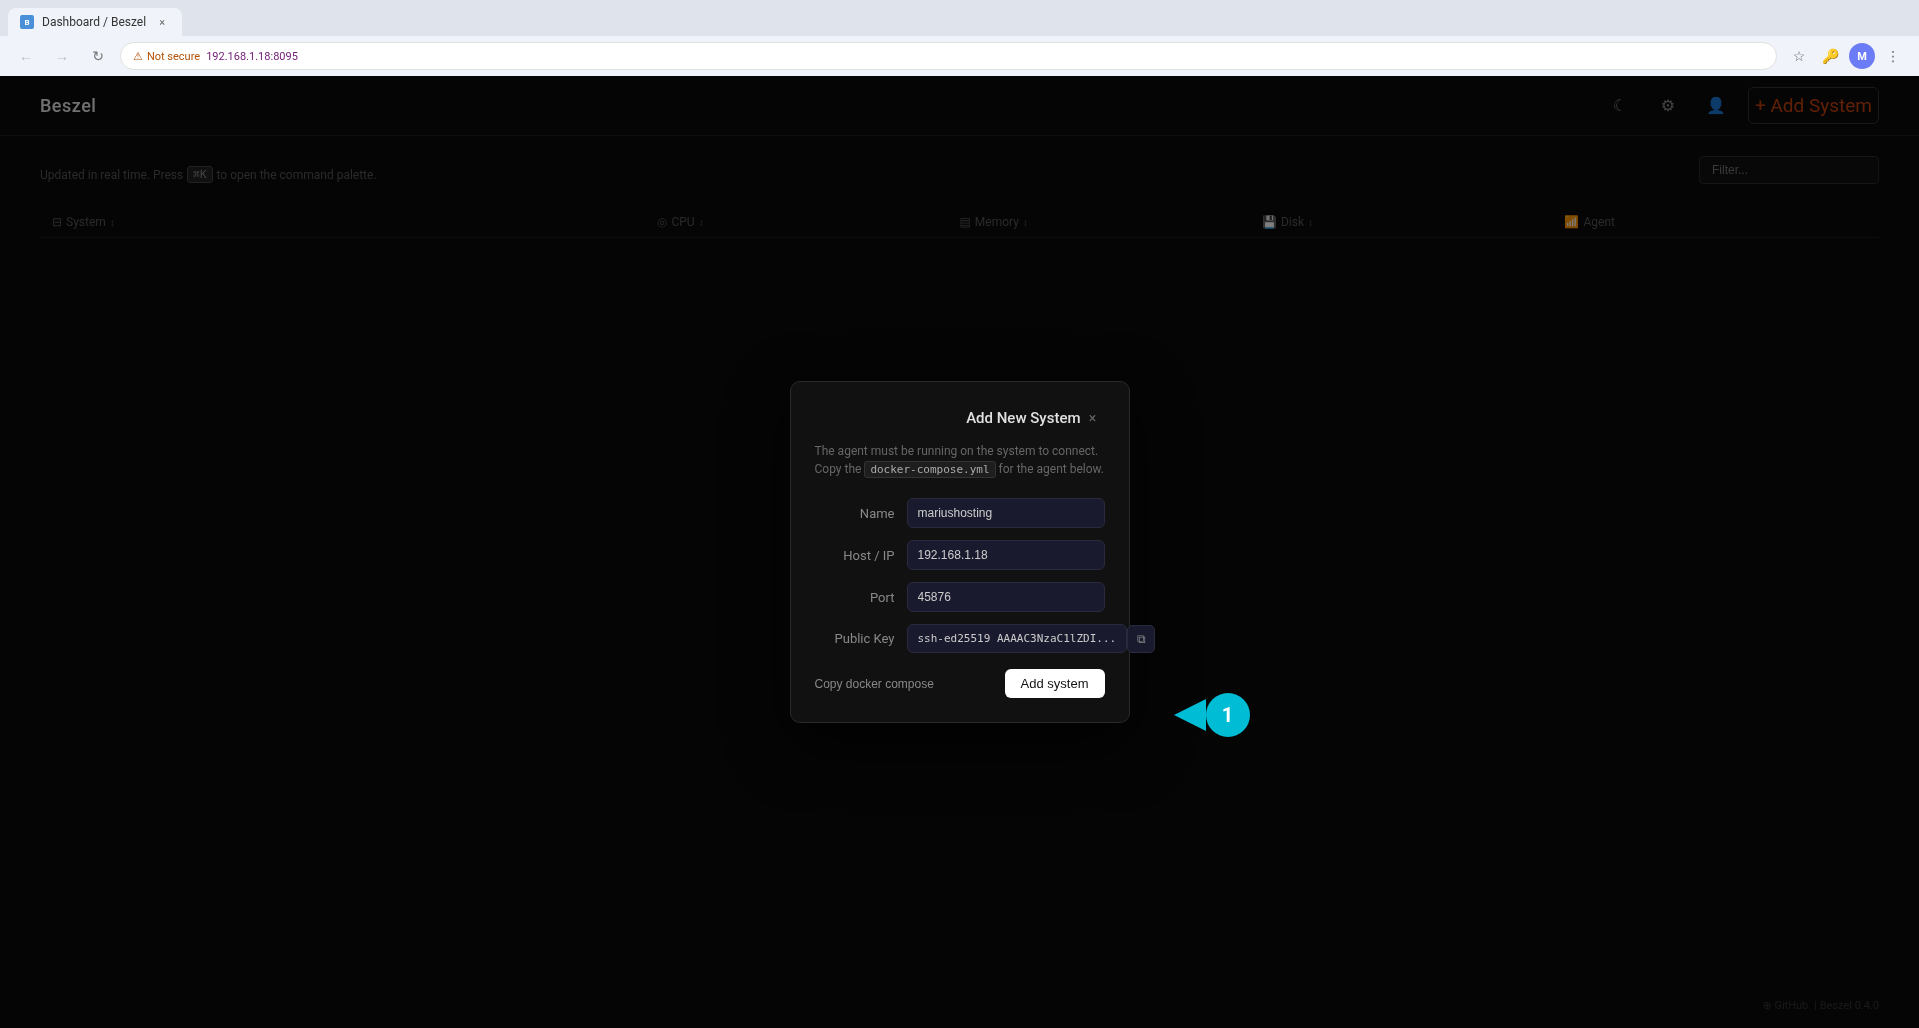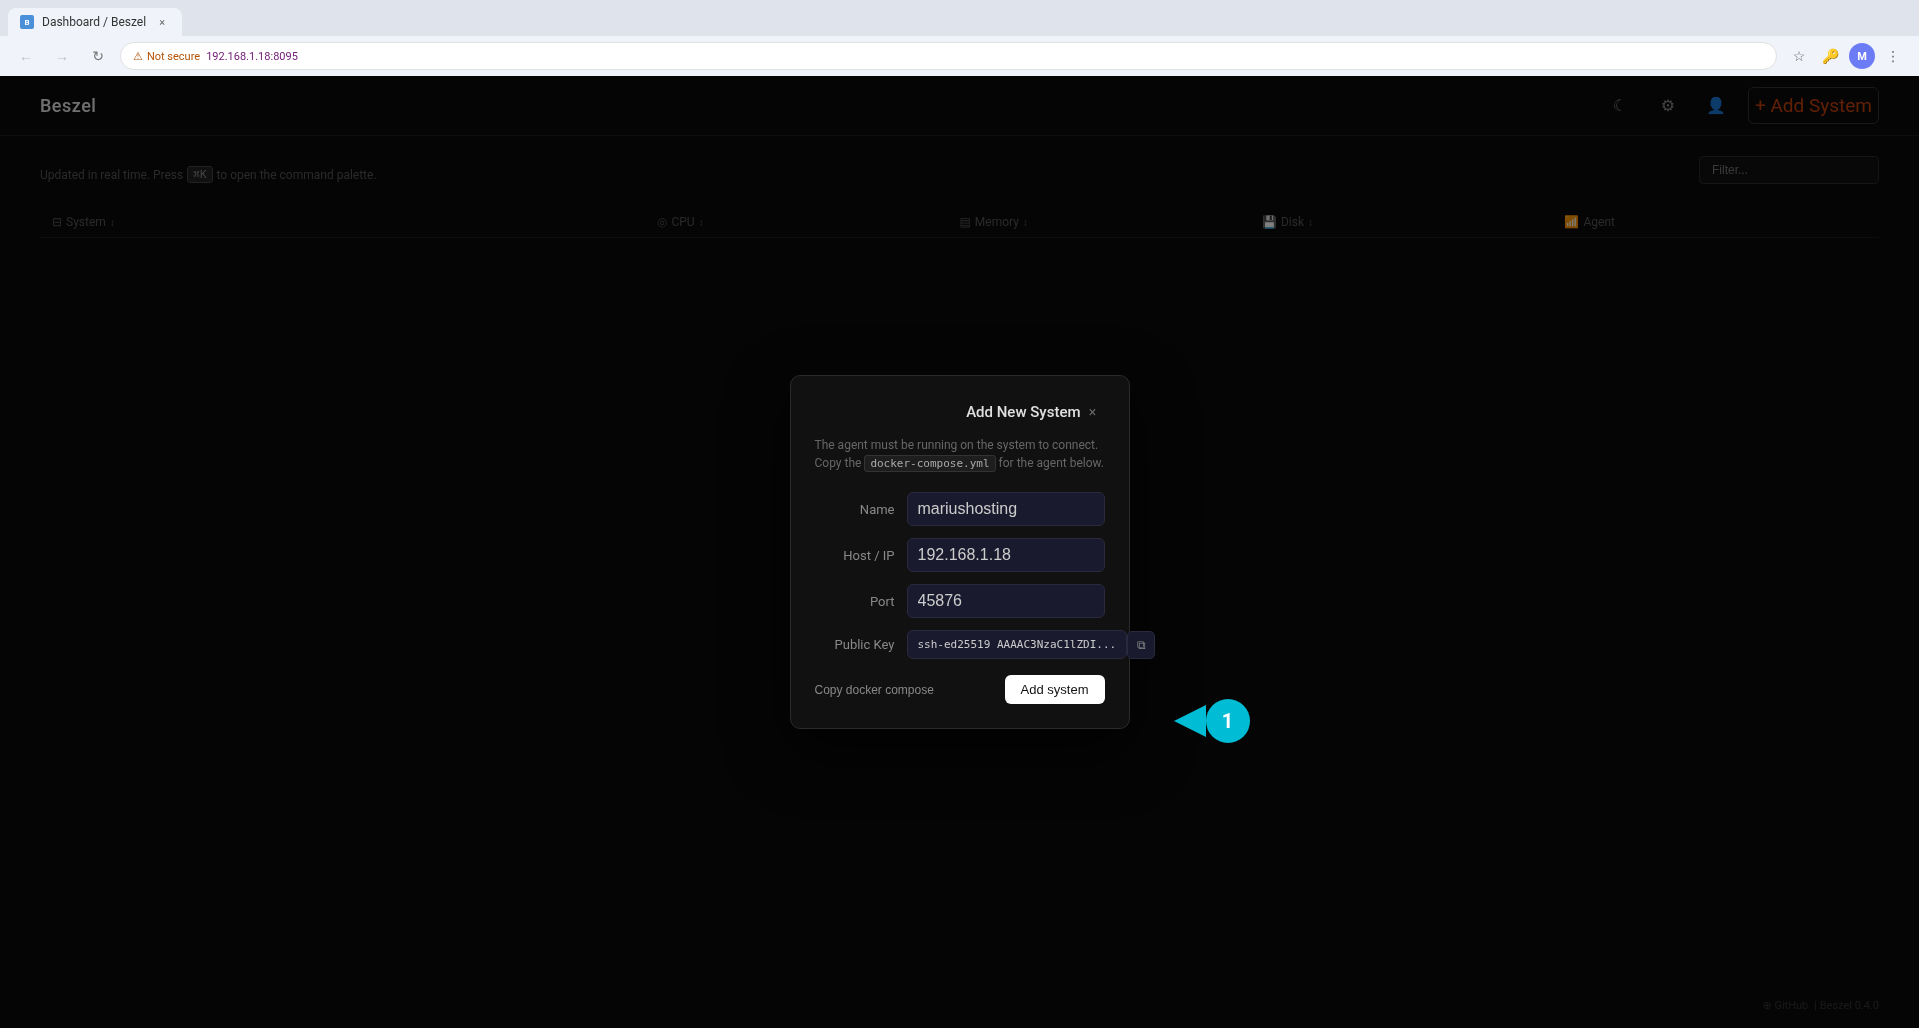--- a/index.html
+++ b/index.html
@@ -367,21 +367,21 @@
       font-size: 13px;
       text-align: right;
     }
 
     .form-input {
       background: #1a1a2e;
       border: 1px solid #2a2a3e;
       border-radius: 6px;
       padding: 7px 10px;
       color: #ccc;
-      font-size: 16px;
+      font-size: 12px;
       outline: none;
       width: 100%;
     }
 
     .public-key-wrapper {
       display: flex;
       align-items: center;
     }
 
     .public-key-input {

